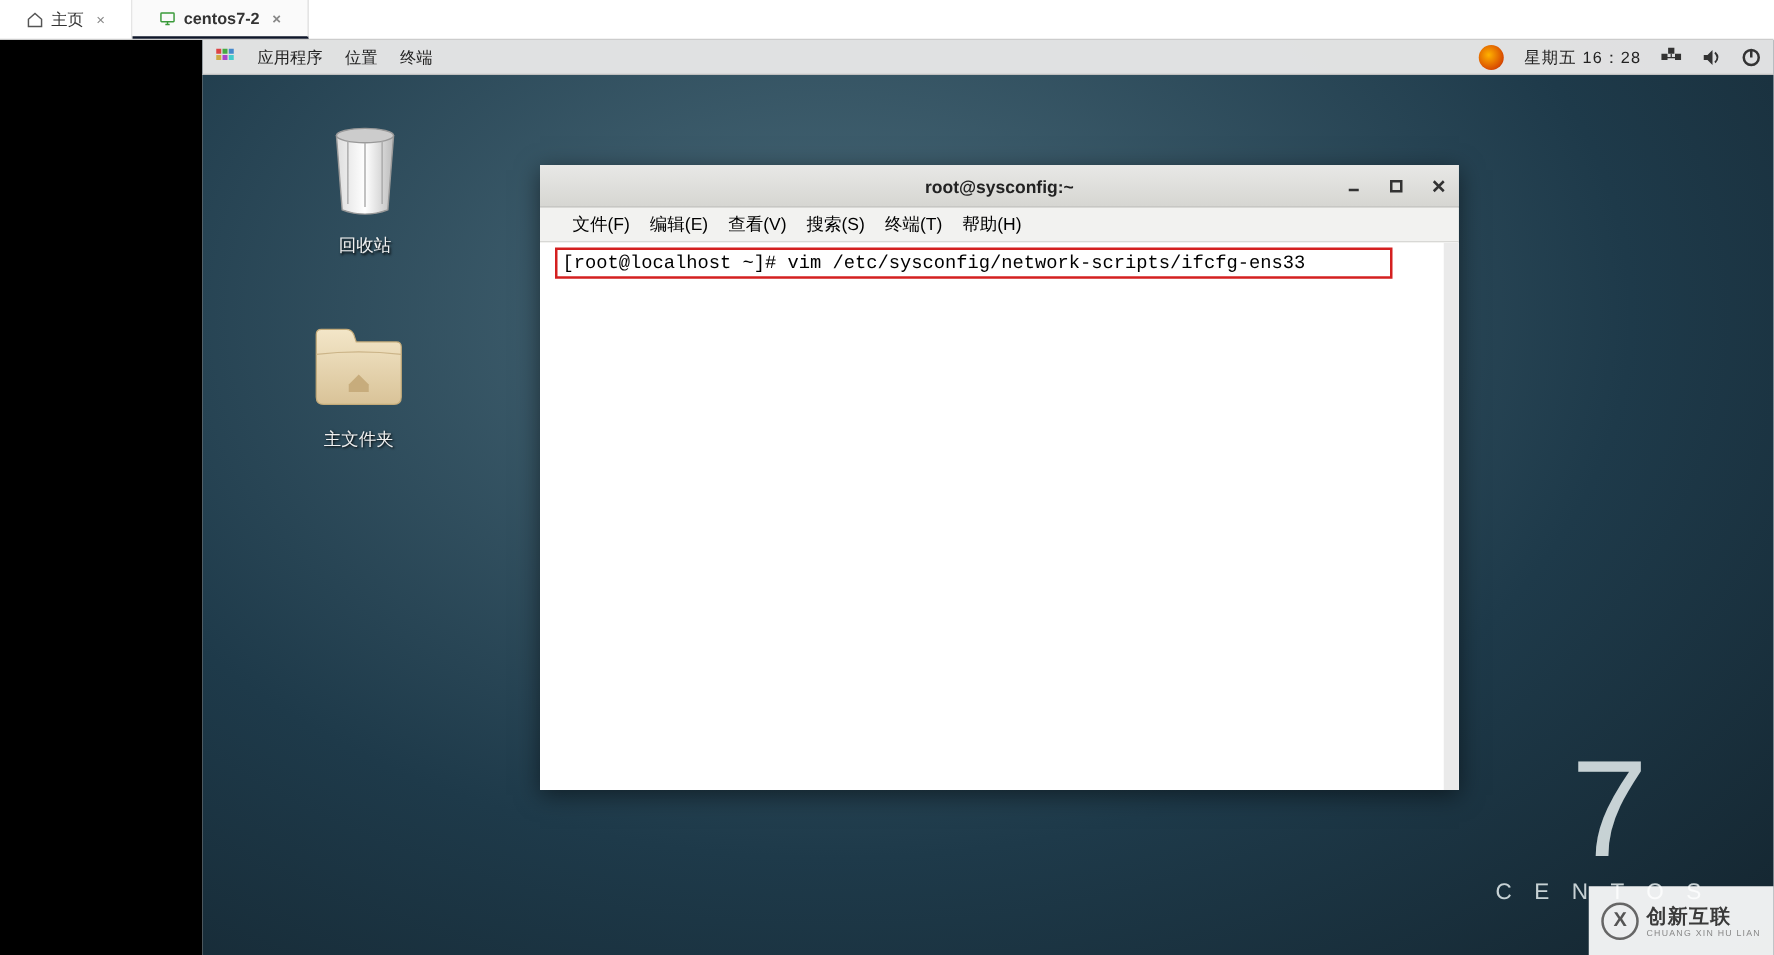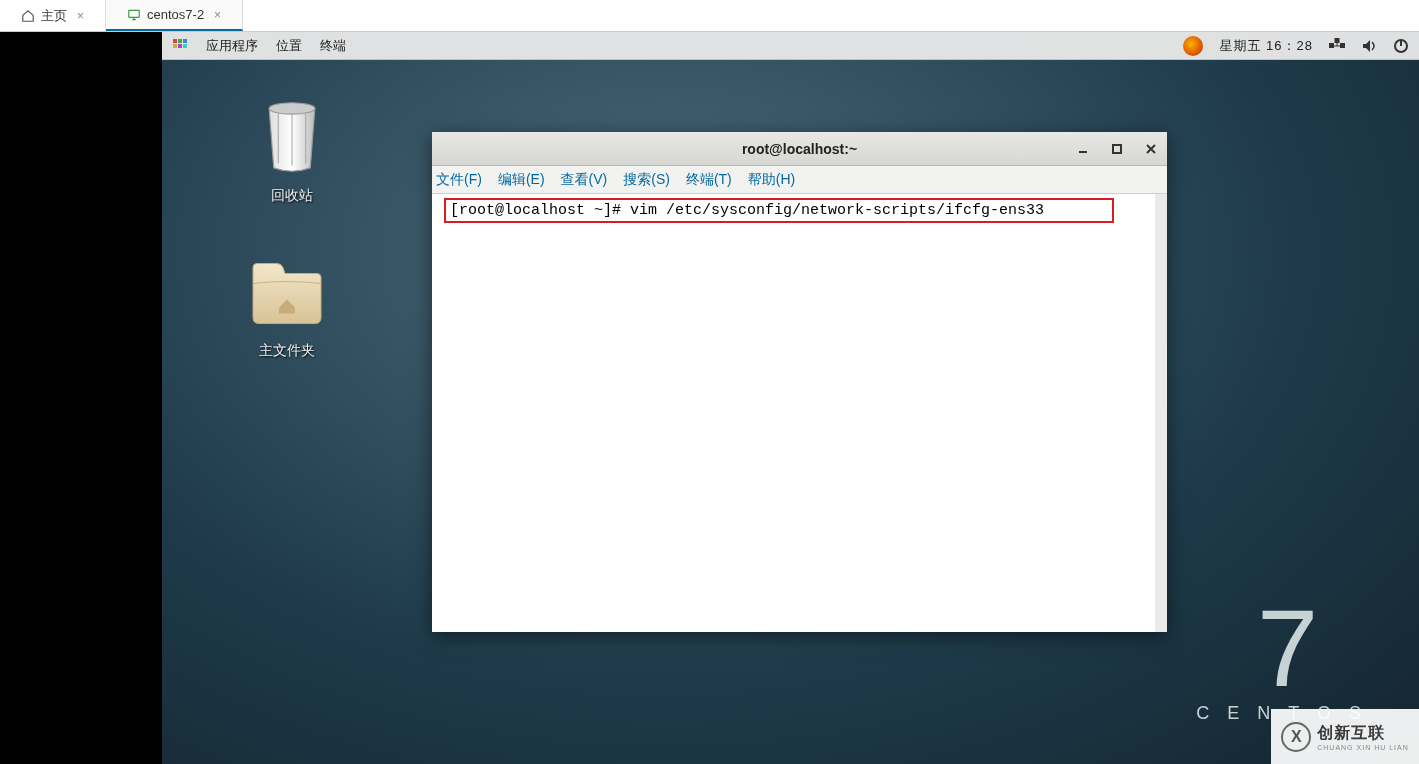--- a/index.html
+++ b/index.html
@@ -25,22 +25,22 @@
       gap: 6px;
       padding: 0 21px;
       border-right: 1px solid #ddd;
       font-size: 13px;
       color: #333;
       cursor: pointer;
       position: relative;
       min-width: 80px;
     }
     .vm-tab.active {
-      border-bottom: 2px solid #0369a1;
-      font-weight: normal;
+      border-bottom: 2px solid #0f172a;
+      font-weight: bold;
       background: #fafafa;
     }
     .vm-tab .close-x {
       color: #888;
       font-size: 12px;
       margin-left: 4px;
       cursor: pointer;
     }
     .home-icon-svg { width:14px; height:14px; }
     .monitor-icon-svg { width:14px; height:14px; }
@@ -136,23 +136,23 @@
       align-items: center;
       gap: 18px;
     }
     .win-btn { width: 16px; height: 16px; cursor: pointer; display: flex; align-items: center; justify-content: center; color: #3a3a3a; font-size: 14px; }
     .term-menu {
       height: 28px;
       background: #f2f2f0;
       display: flex;
       align-items: center;
       gap: 16px;
-      padding: 0 4px;
+      padding: 0 26px;
       font-size: 14px;
-      color: #0369a1;
+      color: #000000;
       border-bottom: 1px solid #cfcfcb;
     }
     .term-menu span { cursor: pointer; }
     .term-body {
       flex: 1;
       background: #fff;
       font-family: "Courier New", monospace;
       font-size: 15px;
       color: #000;
       padding: 4px 12px;
@@ -303,21 +303,21 @@
           </defs>
         <path d="M6 18 L6 8 Q6 4 10 4 L30 4 Q34 4 36 8 L38 14 L70 14 Q74 14 74 18 L74 58 Q74 64 68 64 L12 64 Q6 64 6 58 Z" fill="url(#fg)" stroke="#c4ab7a" stroke-width="1"></path>
         <path d="M6 24 Q40 20 74 24" stroke="#cbb488" stroke-width="1" fill="none"></path>
         <path d="M32 48 L40 40 L48 48 V54 H32 Z" fill="#c7ac7c"></path>
       </svg>
       <div class="label">主文件夹</div>
     </div>
 
     <div class="terminal-window">
       <div class="title-bar">
-        <span>root@localhost:~</span>
+        <span>root@sysconfig:~</span>
         <div class="win-controls">
           <span class="win-btn">
             <svg width="12" height="12" viewBox="0 0 12 12">
                 <path d="M2 9 H10" stroke="#333" stroke-width="2"></path>
               </svg>
           </span>
           <span class="win-btn">
             <svg width="12" height="12" viewBox="0 0 12 12">
                 <rect x="2" y="2" width="8" height="8" fill="none" stroke="#333" stroke-width="2"></rect>
               </svg>

